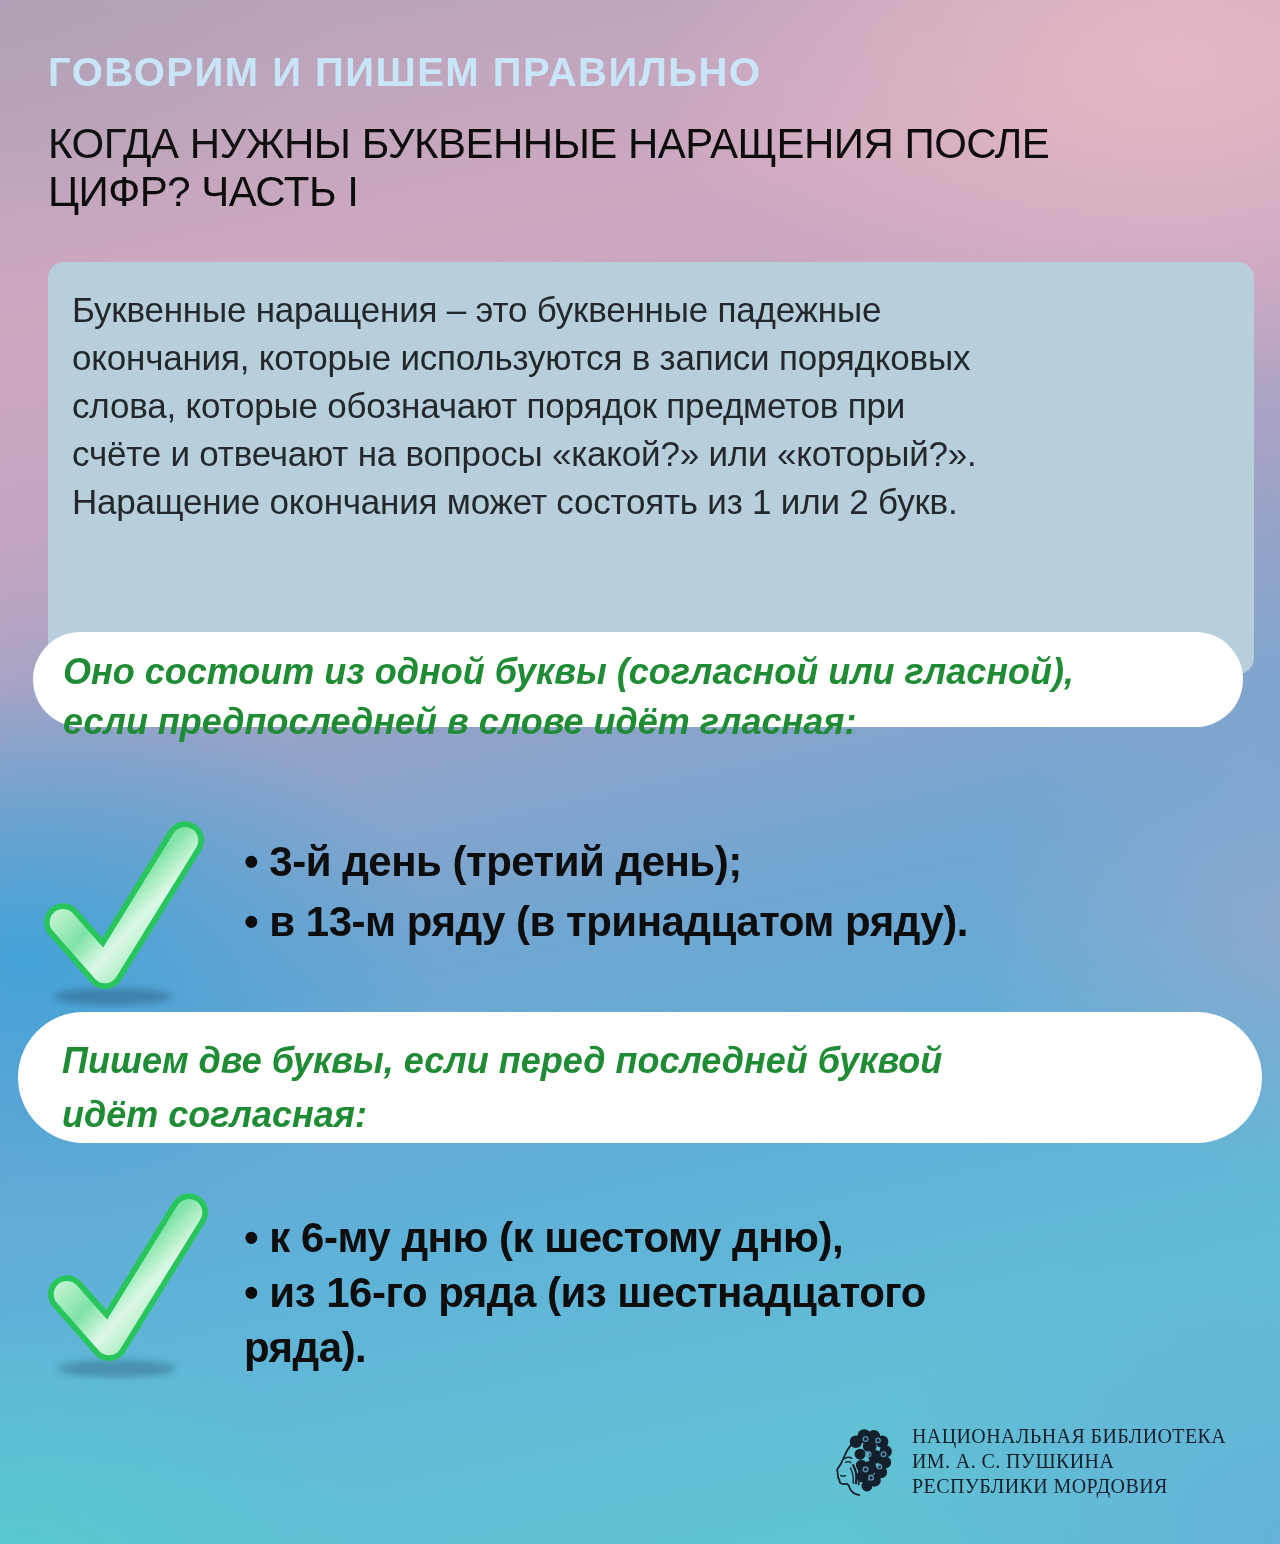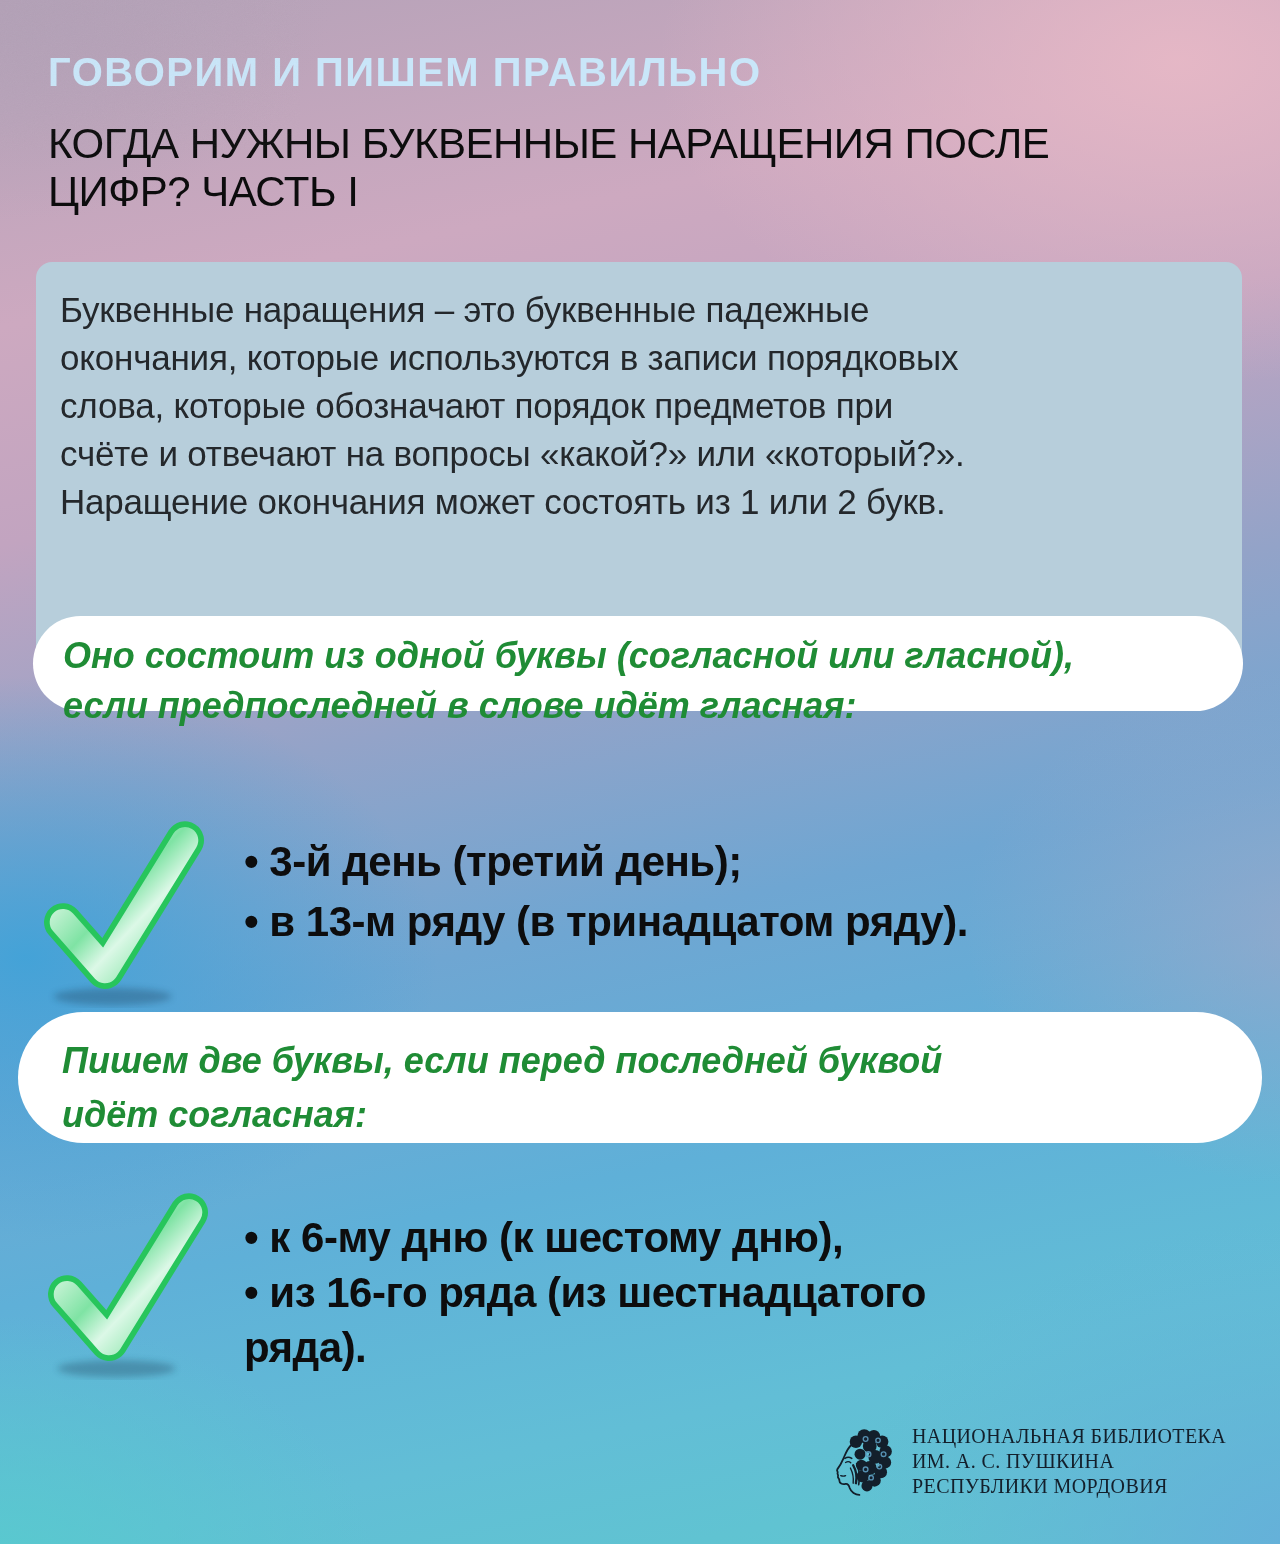--- a/index.html
+++ b/index.html
@@ -26,32 +26,32 @@
     font-size: 40px; font-weight: bold; letter-spacing: 1.5px;
     color: #c9e6f9;
   }
   .title {
     position: absolute; left: 48px; top: 120px; width: 1190px;
     font-size: 42px; line-height: 48px; font-weight: normal;
     letter-spacing: -0.5px; color: #0c0c0d;
   }
 
   .def-box {
-    position: absolute; left: 36px; top: 262px; width: 1206px; height: 412px;
+    position: absolute; left: 48px; top: 262px; width: 1206px; height: 412px;
     box-sizing: border-box; padding: 24px 26px 0 24px;
     background: #b7cedb; border-radius: 16px;
     font-size: 35px; line-height: 48px; color: #24282c; letter-spacing: -0.2px;
   }
 
   .pill {
     position: absolute; box-sizing: border-box; background: #ffffff;
     border-radius: 66px; font-style: italic; font-weight: bold;
     color: #1f8c35; font-size: 36px;
   }
-  .pill-1 { left: 33px; top: 616px; width: 1210px; height: 95px; padding: 15px 0 0 30px; line-height: 50px; }
+  .pill-1 { left: 33px; top: 632px; width: 1210px; height: 95px; padding: 15px 0 0 30px; line-height: 50px; }
   .pill-2 { left: 18px; top: 1012px; width: 1244px; height: 131px; padding: 22px 0 0 44px; line-height: 54px; }
 
   .check { position: absolute; width: 172px; height: 200px; }
   .check-1 { left: 38px;  top: 808px; }
   .check-2 { left: 42px;  top: 1180px; }
 
   .examples {
     position: absolute; font-weight: bold; font-size: 42px;
     color: #0d0d0e; letter-spacing: -0.5px;
   }

